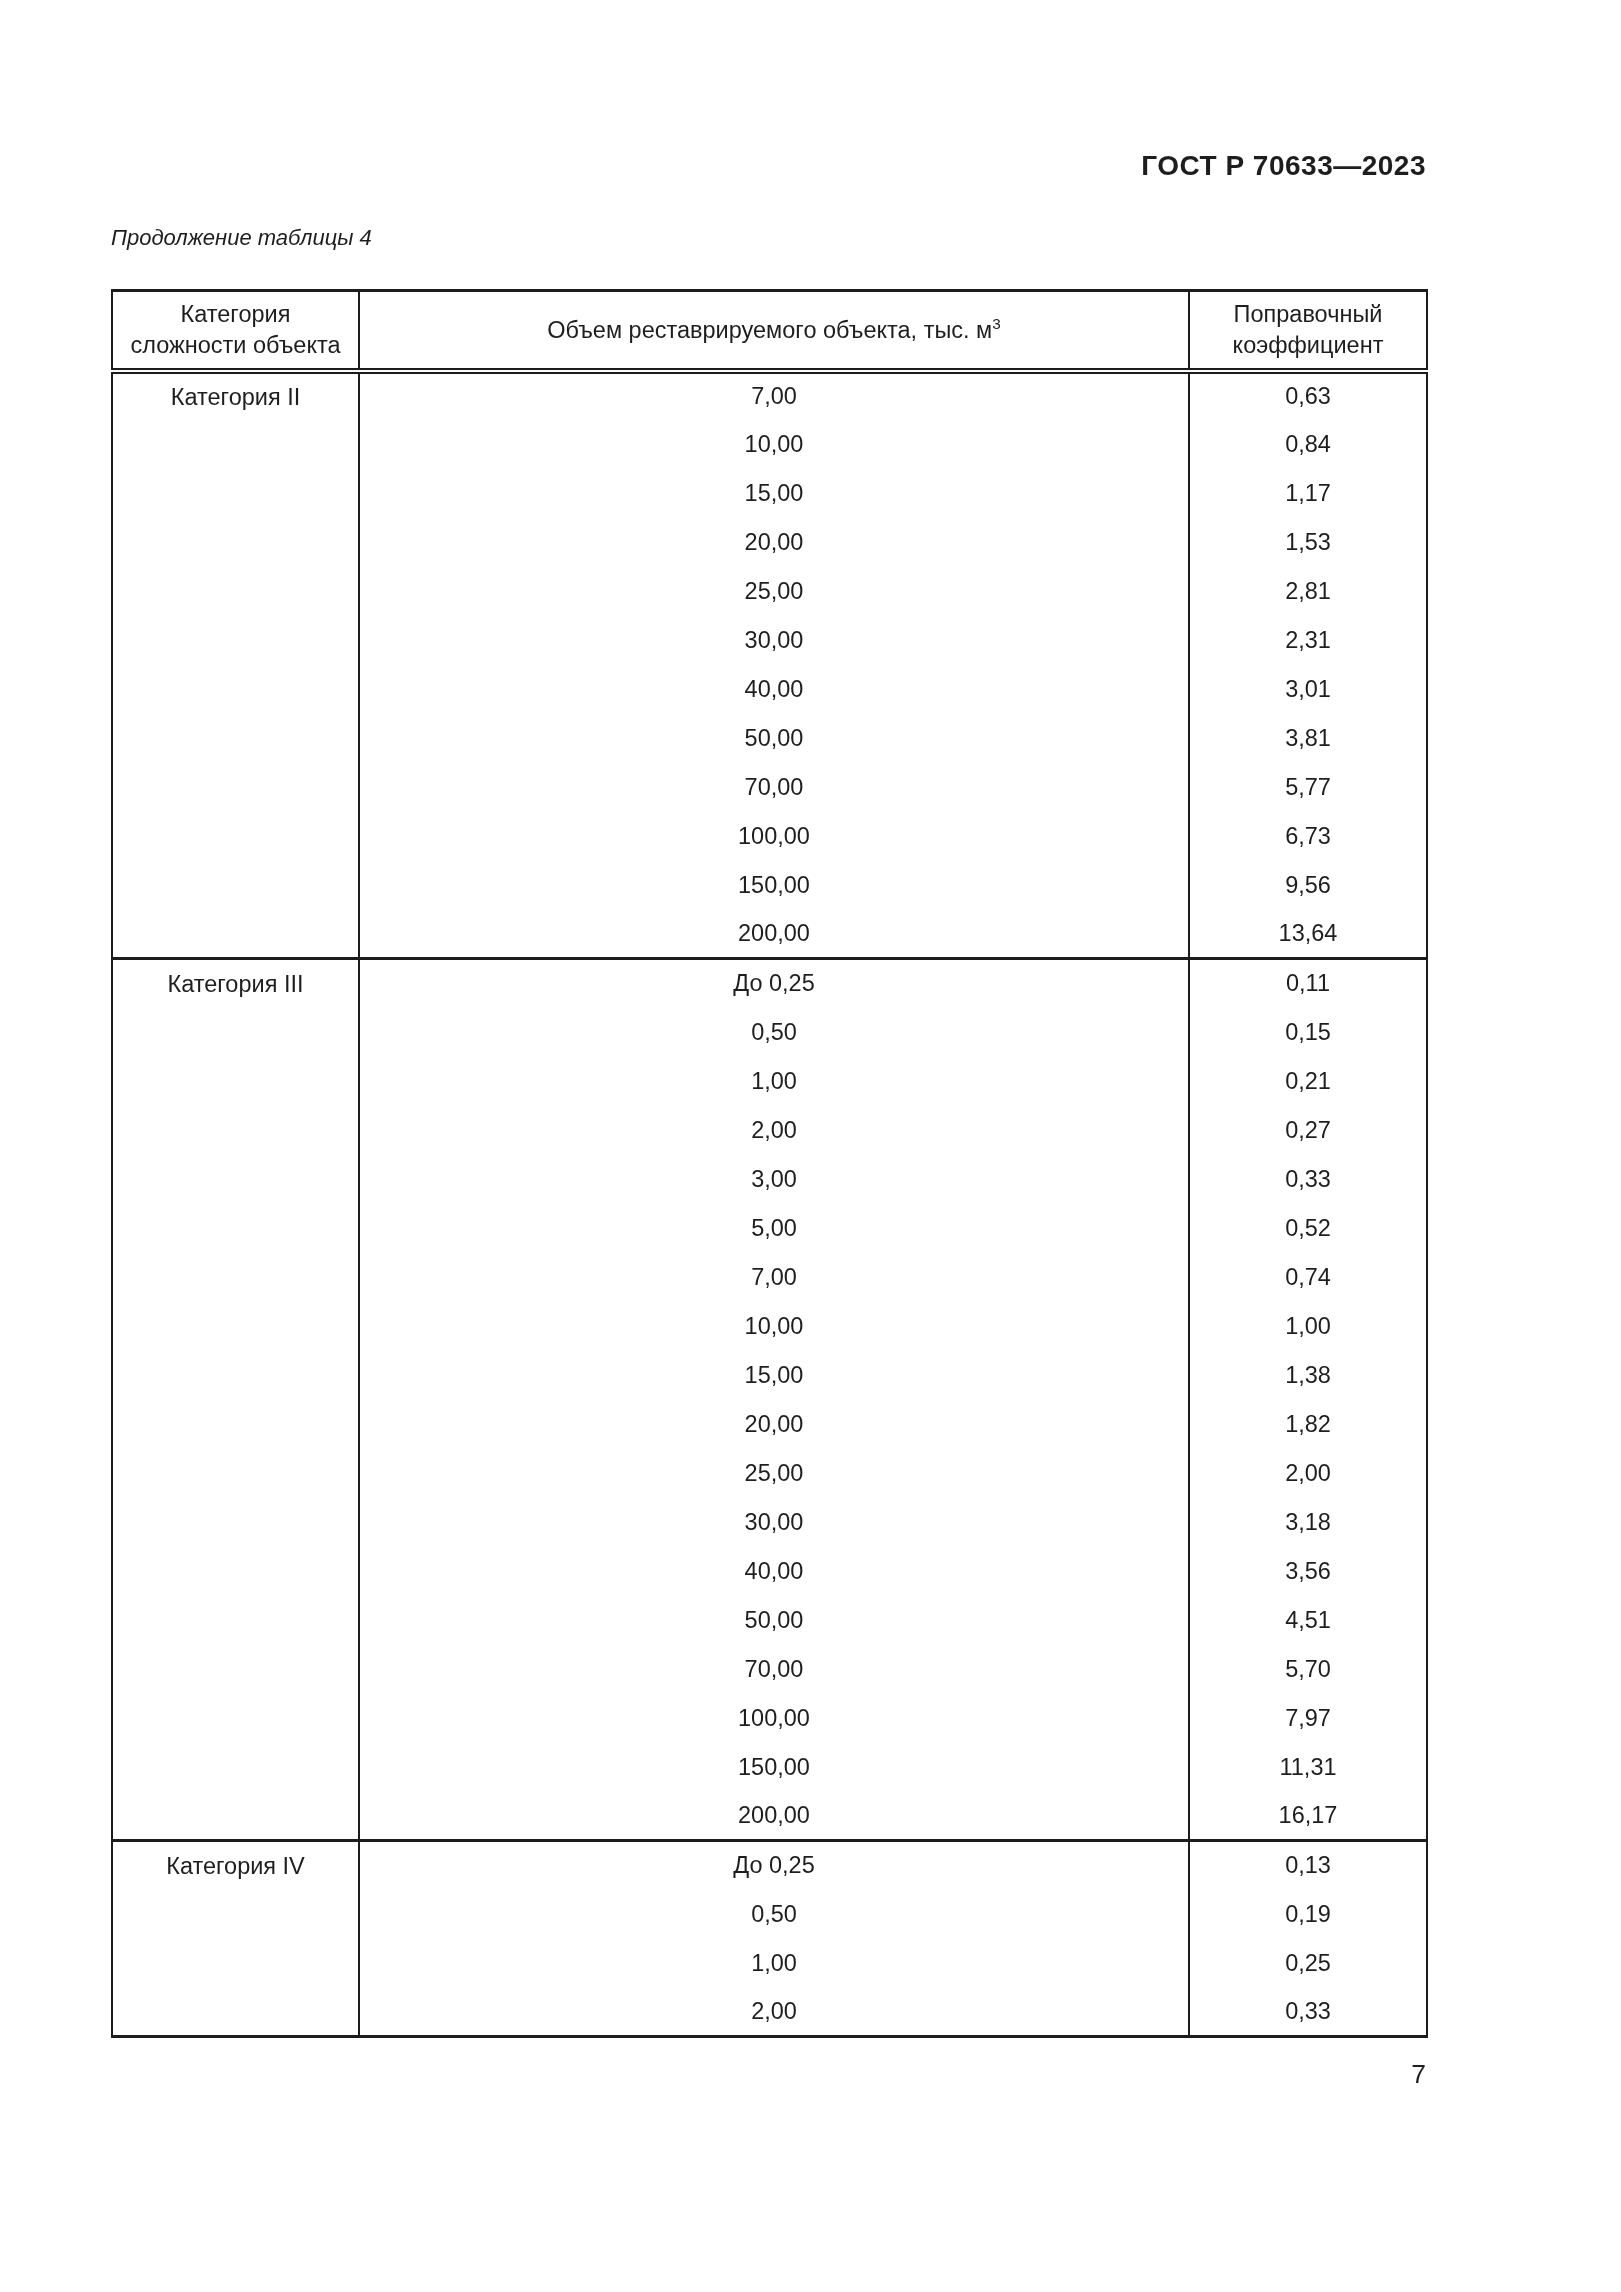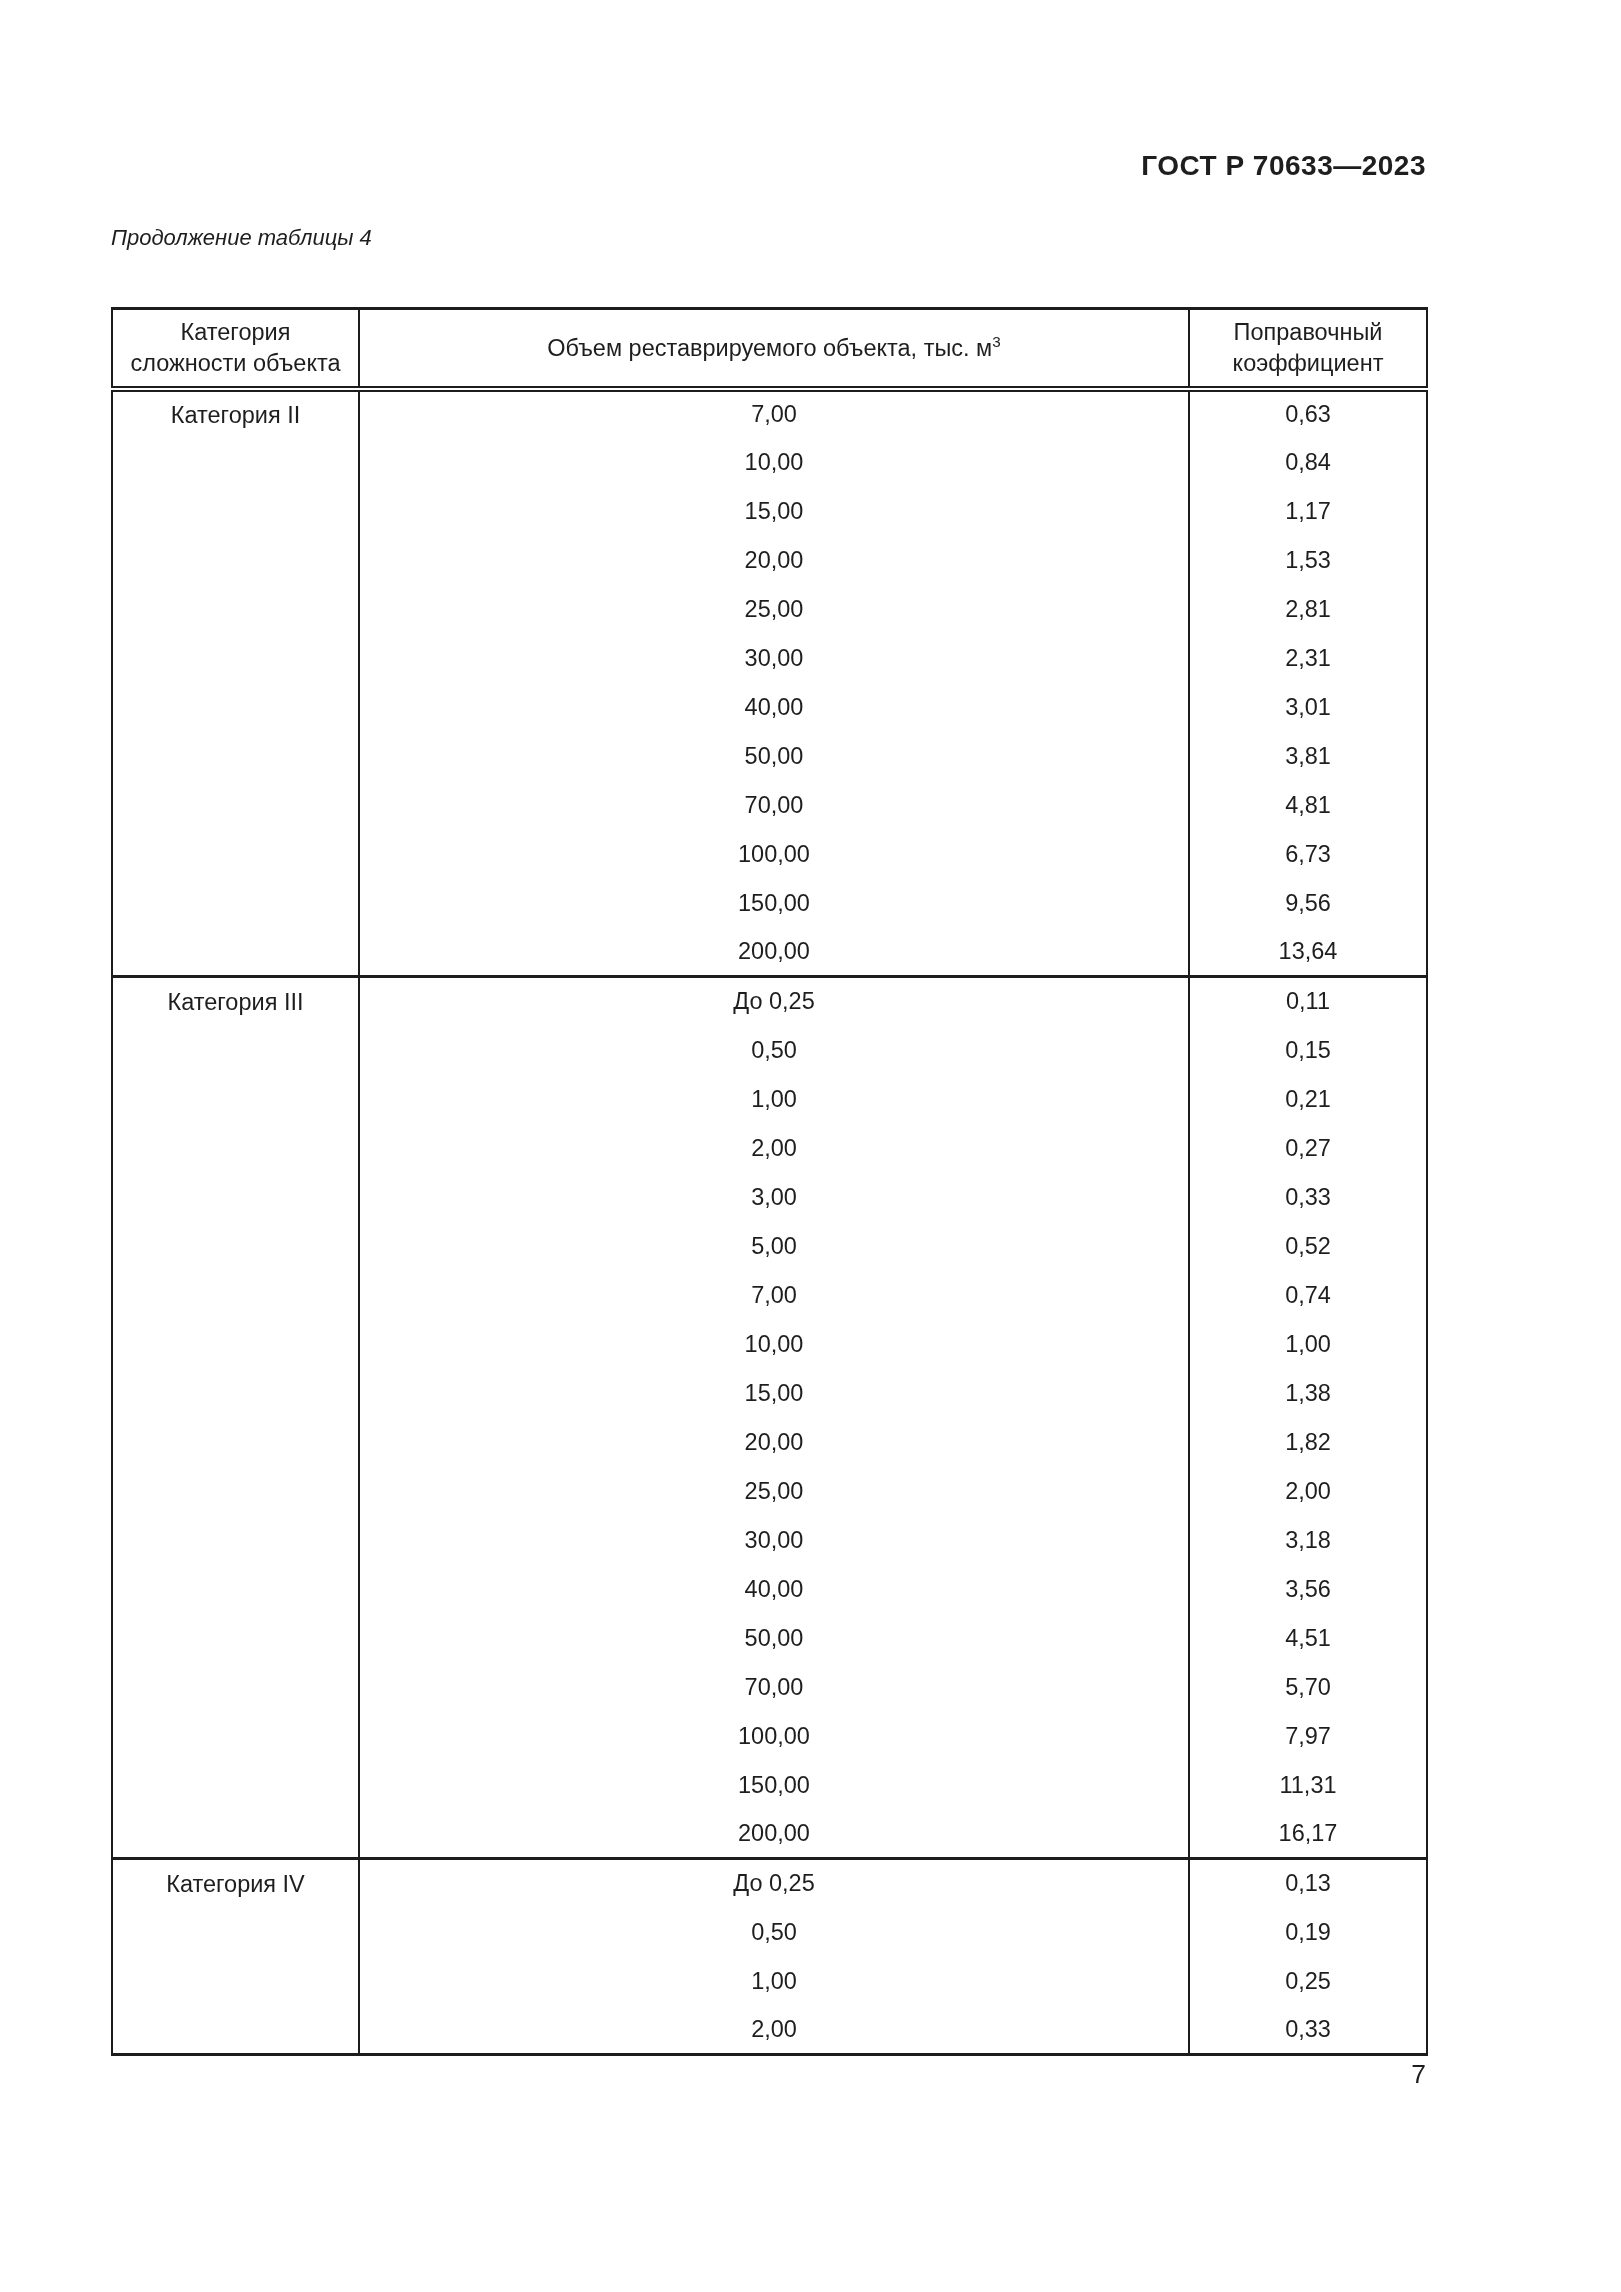--- a/index.html
+++ b/index.html
@@ -25,21 +25,21 @@
   .table-caption {
     position: absolute;
     top: 225px;
     left: 111px;
     font-size: 22px;
     font-style: italic;
     white-space: nowrap;
   }
   table.gost-table {
     position: absolute;
-    top: 307px;
+    top: 289px;
     left: 111px;
     width: 1315px;
     border-collapse: collapse;
     table-layout: fixed;
     border: 2px solid #1c1c1c;
     border-top-width: 3.9px;
     border-bottom-width: 3.9px;
   }
   col.c1 { width: 247px; }
   col.c2 { width: 830px; }
@@ -130,21 +130,21 @@
         <tr>
           <td>40,00</td>
           <td>3,01</td>
         </tr>
         <tr>
           <td>50,00</td>
           <td>3,81</td>
         </tr>
         <tr>
           <td>70,00</td>
-          <td>4,81</td>
+          <td>5,77</td>
         </tr>
         <tr>
           <td>100,00</td>
           <td>6,73</td>
         </tr>
         <tr>
           <td>150,00</td>
           <td>9,56</td>
         </tr>
         <tr>

